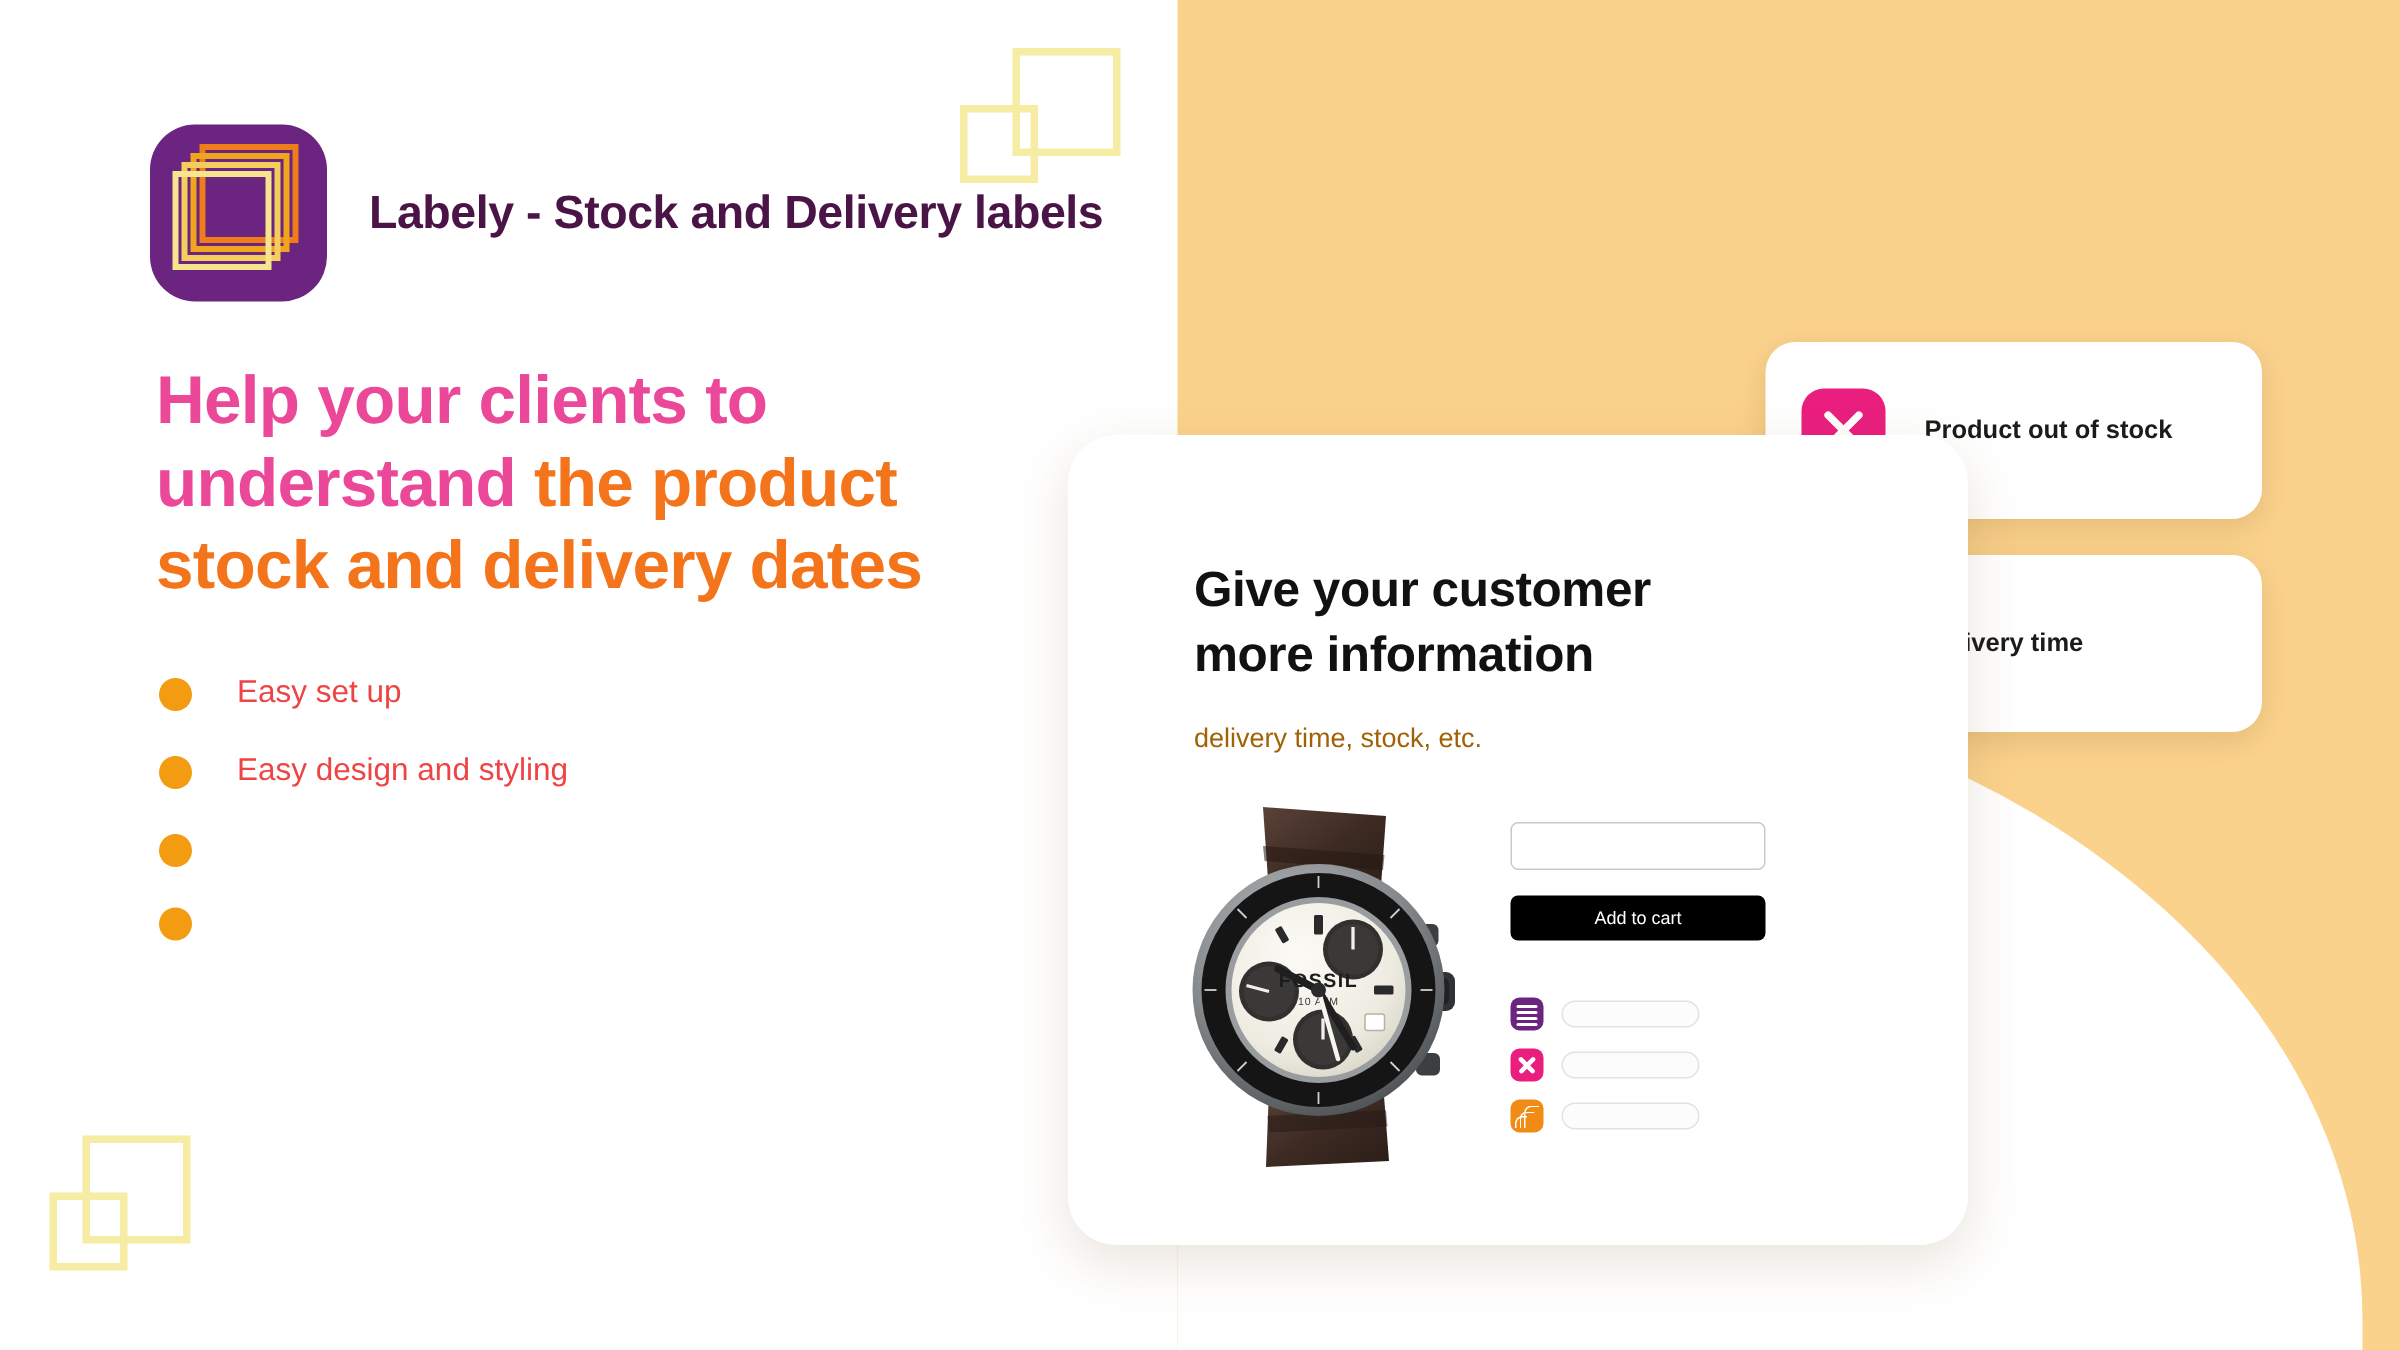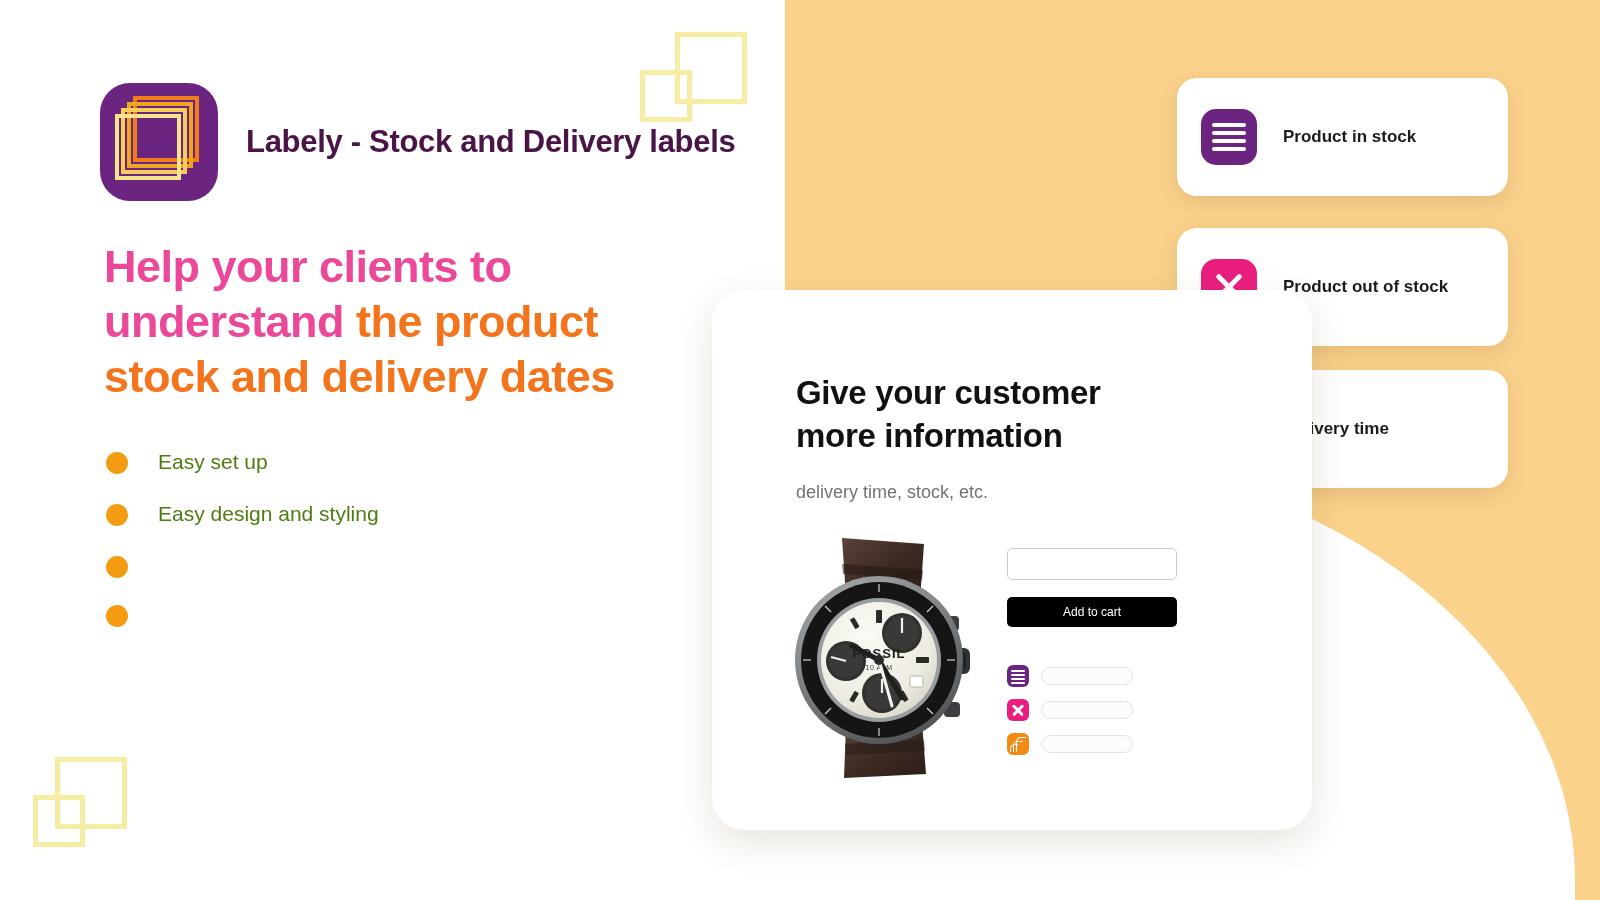--- a/index.html
+++ b/index.html
@@ -105,21 +105,21 @@
   }
   .bullet-dot {
     width: 22px; height: 22px;
     border-radius: 50%;
     background: #f39c12;
     flex: none;
     margin-top: 4px;
   }
   .bullet-text {
     font-size: 21px;
-    color: #4d7c0f;
+    color: #ef4444;
     line-height: 1.38;
   }
 
   
   .feature-card {
     position: absolute;
     left: 1177px;
     width: 331px;
     height: 118px;
     background: #ffffff;
@@ -202,21 +202,21 @@
     font-size: 33px;
     font-weight: bold;
     color: #111111;
     line-height: 1.3;
     letter-spacing: -0.3px;
     width: 360px;
   }
   .mock-sub {
     margin-top: 24px;
     font-size: 18px;
-    color: #737373;
+    color: #a16207;
   }
 
   .mock-body {
     position: absolute;
     left: 62px; top: 240px;
     width: 520px;
     display: flex;
     gap: 18px;
   }
   .watch-wrap { width: 215px; height: 250px; position: relative; flex: none; }
@@ -328,31 +328,20 @@
       <span class="bullet-text">Easy design and styling</span>
     </li>
     <li class="bullet-row">
       <span class="bullet-dot"></span>
     </li>
     <li class="bullet-row">
       <span class="bullet-dot"></span>
     </li>
   </ul>
 
-  <div class="feature-card fc-1">
-    <div class="icon-tile tile-stock">
-      <div class="glyph-stack">
-        <span></span>
-          <span></span>
-          <span></span>
-          <span></span>
-      </div>
-    </div>
-    <div class="feature-label">Product in stock</div>
-  </div>
 
   <div class="feature-card fc-2">
     <div class="icon-tile tile-out">
       <div class="glyph-x">
           <span></span>
           <span></span>
         </div>
     </div>
     <div class="feature-label">Product out of stock</div>
   </div>

